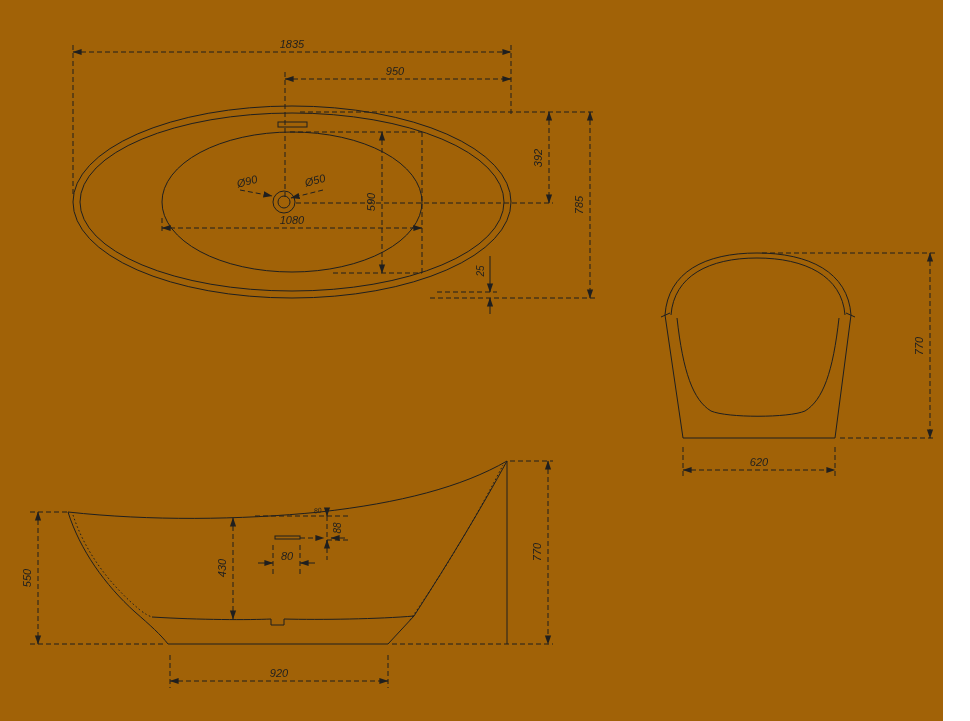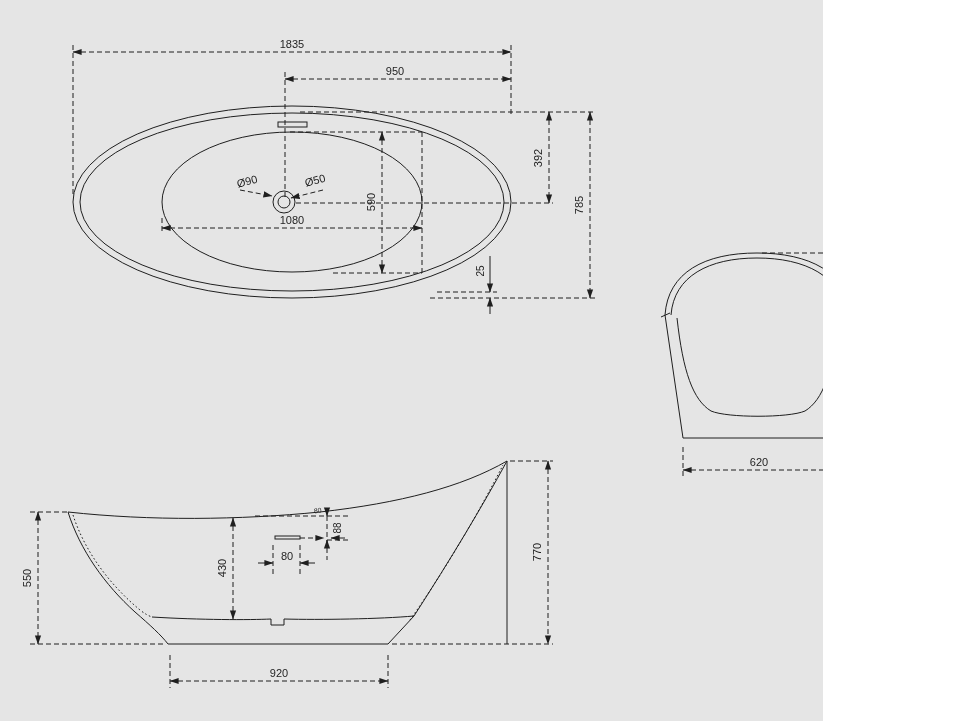--- a/index.html
+++ b/index.html
@@ -1,16 +1,16 @@
 <!DOCTYPE html>
 <html><head>
 <meta charset="utf-8">
 <style>
   html,body{margin:0;padding:0;background:#ffffff;}
-  .stage{width:823px;height:721px;position:relative;background:#e5e5e5;overflow:hidden;}
+  .stage{width:943px;height:721px;position:relative;background:#a16207;overflow:hidden;font-style:italic;}
   svg{display:block;}
   .s{stroke:#1f1f1f;stroke-width:1;fill:none;}
   .d{stroke-dasharray:5 3;}
   .dot{stroke-dasharray:1.6 2.4;}
   .dim{font-family:"Liberation Sans",sans-serif;font-size:11px;fill:#1f1f1f;text-anchor:middle;}
   .dim-sm{font-size:10px;}
   .dim-xs{font-size:7px;}
 </style>
 </head>
 <body>

